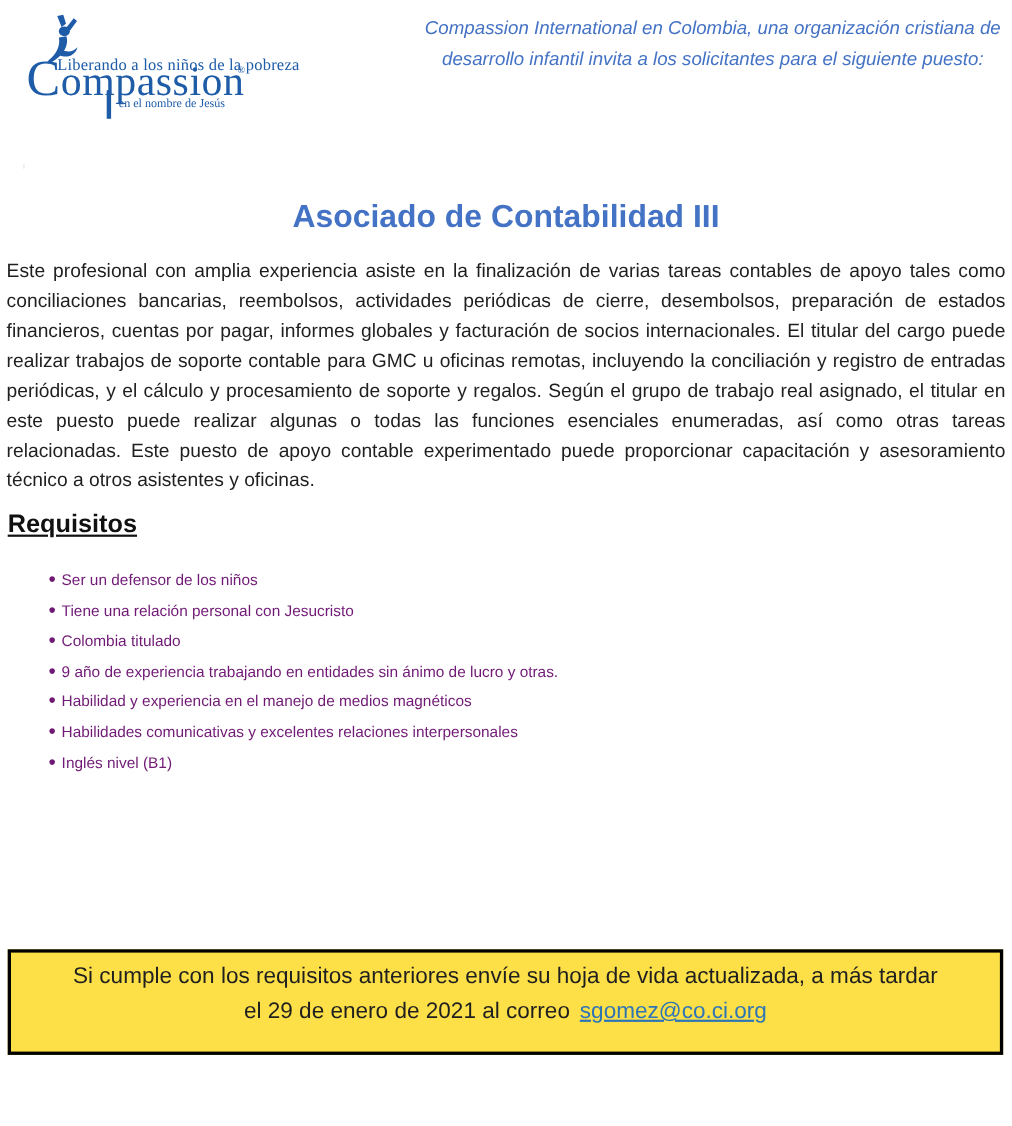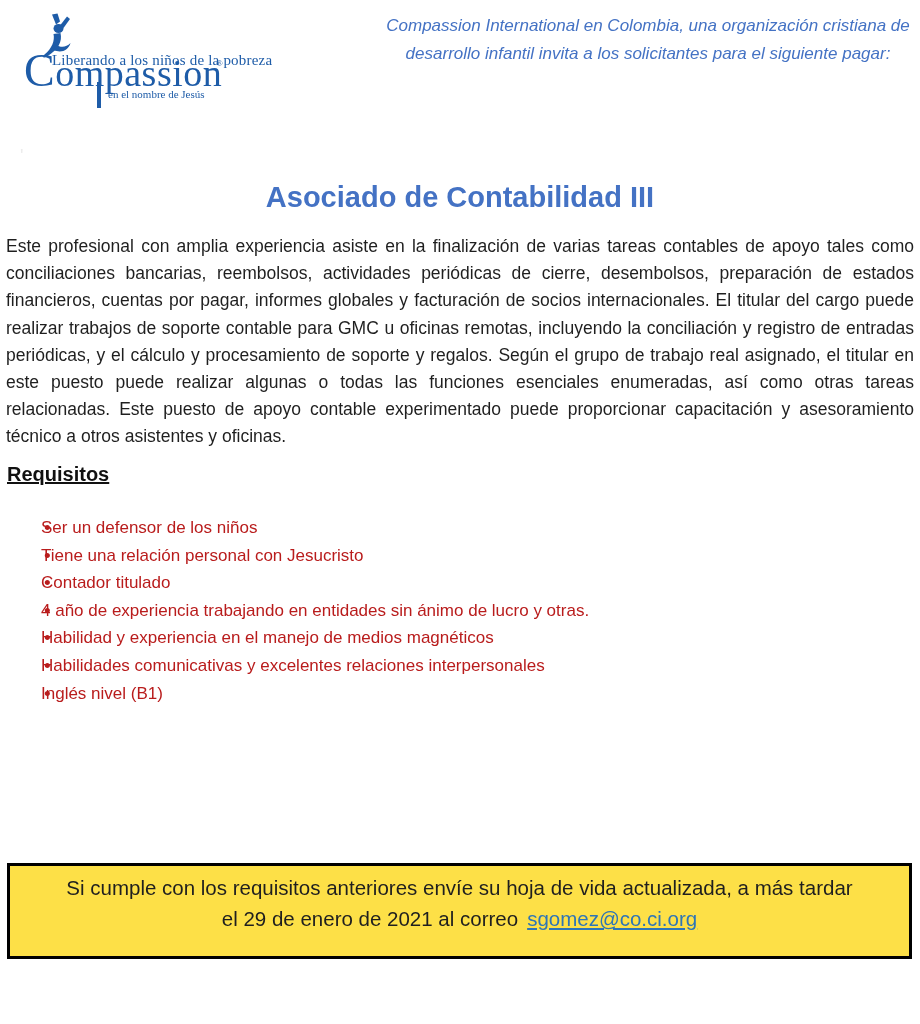--- a/index.html
+++ b/index.html
@@ -60,33 +60,33 @@
   .description {
     position:absolute; top:233px; left:6px; width:908px;
     font-size:17.5px; line-height:27.2px;
     text-align:justify;
     color:#1f1f1f;
   }
 
   
   .req-heading {
     position:absolute; top:463px; left:7px;
-    font-size:20px; font-weight:bold;
+    font-size:23px; font-weight:bold;
     text-decoration:underline;
     color:#111111;
   }
   .req-list {
     position:absolute; top:514px; left:0; width:912px;
     margin:0; padding:0; list-style:none;
   }
   .req-list li {
     position:relative;
-    padding-left:41px;
-    font-size:17px; line-height:27.6px;
-    color:#b91c1c;
+    padding-left:56px;
+    font-size:14px; line-height:27.6px;
+    color:#701a75;
   }
   .req-list li::before {
     content:"\2022";
     position:absolute; left:44px; top:0;
     font-size:19px;
   }
 
   
   .footer-box {
     position:absolute; left:7px; top:863px;
@@ -120,35 +120,35 @@
         <path d="M37 62 C 48 69 58 68 67 59 C 63 74 48 80 33 73 Z"></path>
       </svg>
     </div>
     <div class="logo-tagline-top">Liberando a los niños de la pobreza</div>
     <div class="logo-wordmark">Compassion</div>
     <div class="logo-reg">®</div>
     <div class="logo-descender"></div>
     <div class="logo-tagline-bottom">en el nombre de Jesús</div>
   </div>
 
-  <div class="header-intro">Compassion International en Colombia, una organización cristiana de desarrollo infantil invita a los solicitantes para el siguiente pagar:</div>
+  <div class="header-intro">Compassion International en Colombia, una organización cristiana de desarrollo infantil invita a los solicitantes para el siguiente puesto:</div>
 
   <div class="stray-mark">'</div>
 
   <h1 class="job-title" style="margin:0;">Asociado de Contabilidad III</h1>
 
   <p class="description" style="margin:0;">Este profesional con amplia experiencia asiste en la finalización de varias tareas contables de apoyo tales como conciliaciones bancarias, reembolsos, actividades periódicas de cierre, desembolsos, preparación de estados financieros, cuentas por pagar, informes globales y facturación de socios internacionales. El titular del cargo puede realizar trabajos de soporte contable para GMC u oficinas remotas, incluyendo la conciliación y registro de entradas periódicas, y el cálculo y procesamiento de soporte y regalos. Según el grupo de trabajo real asignado, el titular en este puesto puede realizar algunas o todas las funciones esenciales enumeradas, así como otras tareas relacionadas. Este puesto de apoyo contable experimentado puede proporcionar capacitación y asesoramiento técnico a otros asistentes y oficinas.</p>
 
   <h2 class="req-heading" style="margin:0;">Requisitos</h2>
 
   <ul class="req-list">
     <li>Ser un defensor de los niños</li>
     <li>Tiene una relación personal con Jesucristo</li>
-    <li>Contador titulado</li>
-    <li>4 año de experiencia trabajando en entidades sin ánimo de lucro y otras.</li>
+    <li>Colombia titulado</li>
+    <li>9 año de experiencia trabajando en entidades sin ánimo de lucro y otras.</li>
     <li>Habilidad y experiencia en el manejo de medios magnéticos</li>
     <li>Habilidades comunicativas y excelentes relaciones interpersonales</li>
     <li>Inglés nivel (B1)</li>
   </ul>
 
   <div class="footer-box">
     <div>Si cumple con los requisitos anteriores envíe su hoja de vida actualizada, a más tardar</div>
     <div>
       <span>el 29 de enero de 2021 al correo</span><a class="footer-email">sgomez@co.ci.org</a>
     </div>

